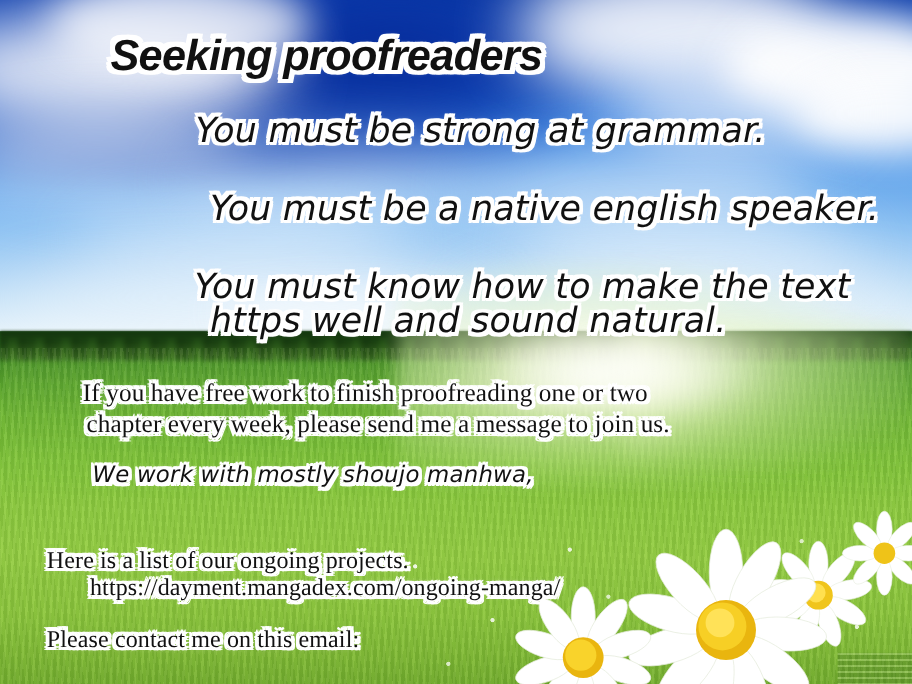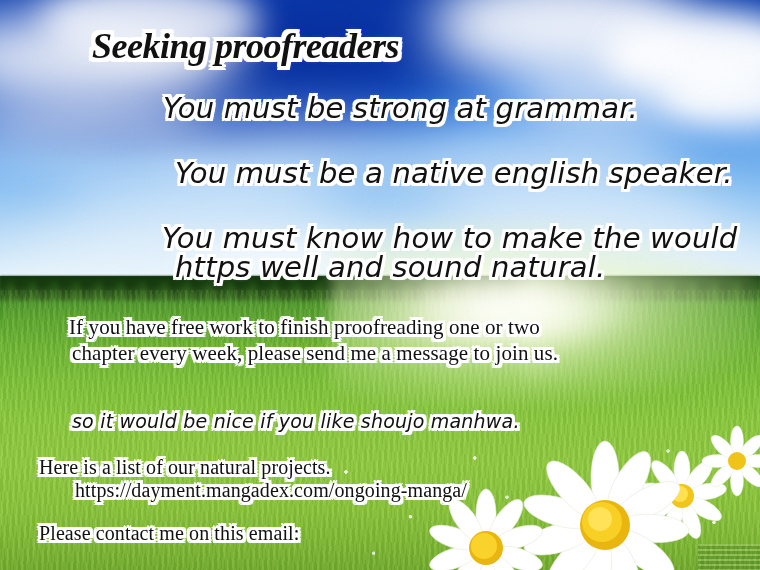--- a/index.html
+++ b/index.html
@@ -159,21 +159,21 @@
       3px 0 0 #fff, -3px 0 0 #fff, 0 3px 0 #fff, 0 -3px 0 #fff,
       3px 3px 0 #fff, -3px 3px 0 #fff, 3px -3px 0 #fff, -3px -3px 0 #fff,
       4px 1px 0 #fff, -4px 1px 0 #fff, 1px 4px 0 #fff, 1px -4px 0 #fff,
       4px 0 0 #fff, -4px 0 0 #fff, 0 4px 0 #fff, 0 -4px 0 #fff,
       4px 4px 0 #fff, -4px -4px 0 #fff, 4px -4px 0 #fff, -4px 4px 0 #fff,
       2px 4px 0 #fff, -2px 4px 0 #fff, 2px -4px 0 #fff, -2px -4px 0 #fff,
       0 0 6px rgba(255,255,255,.95);
   }
 
   .title{
-    font-family:Liberation Serif, serif;
+    font-family:Liberation Sans, sans-serif;
     font-weight:bold;font-style:italic;
     font-size:36px;letter-spacing:-.5px;
   }
   .req{
     font-family:"DejaVu Sans",sans-serif;
     font-style:italic;font-weight:normal;
     font-size:29px;letter-spacing:.2px;
   }
   .para{
     font-family:"Liberation Serif",serif;
@@ -306,31 +306,31 @@
   </div>
 
   <div class="corner-stripes"></div>
 
   <div class="tx title halo-thick" style="left:92px;top:26px;">Seeking proofreaders</div>
 
   <div class="tx req halo" style="left:163px;top:92px;">You must be strong at grammar.</div>
 
   <div class="tx req halo" style="left:175px;top:157px;">You must be a native english speaker.</div>
 
-  <div class="tx req halo" style="left:162px;top:222px;">You must know how to make the would</div>
+  <div class="tx req halo" style="left:162px;top:222px;">You must know how to make the text</div>
 
   <div class="tx req halo" style="left:175px;top:251px;">https well and sound natural.</div>
 
   <div class="tx para halo" style="left:69px;top:316px;">If you have free work to finish proofreading one or two</div>
 
   <div class="tx para halo" style="left:72px;top:342px;">chapter every week, please send me a message to join us.</div>
 
-
-  <div class="tx note halo" style="left:72px;top:411px;">so it would be nice if you like shoujo manhwa.</div>
-
-  <div class="tx small halo" style="left:39px;top:456px;">Here is a list of our natural projects.</div>
+  <div class="tx note halo" style="left:77px;top:386px;">We work with mostly shoujo manhwa,</div>
+
+
+  <div class="tx small halo" style="left:39px;top:456px;">Here is a list of our ongoing projects.</div>
 
   <div class="tx small halo" style="left:39px;top:479px;margin-left:36px;">https://dayment.mangadex.com/ongoing-manga/</div>
 
   <div class="tx small halo" style="left:39px;top:522px;">Please contact me on this email:</div>
 
 
 </div>
 
 </body></html>

